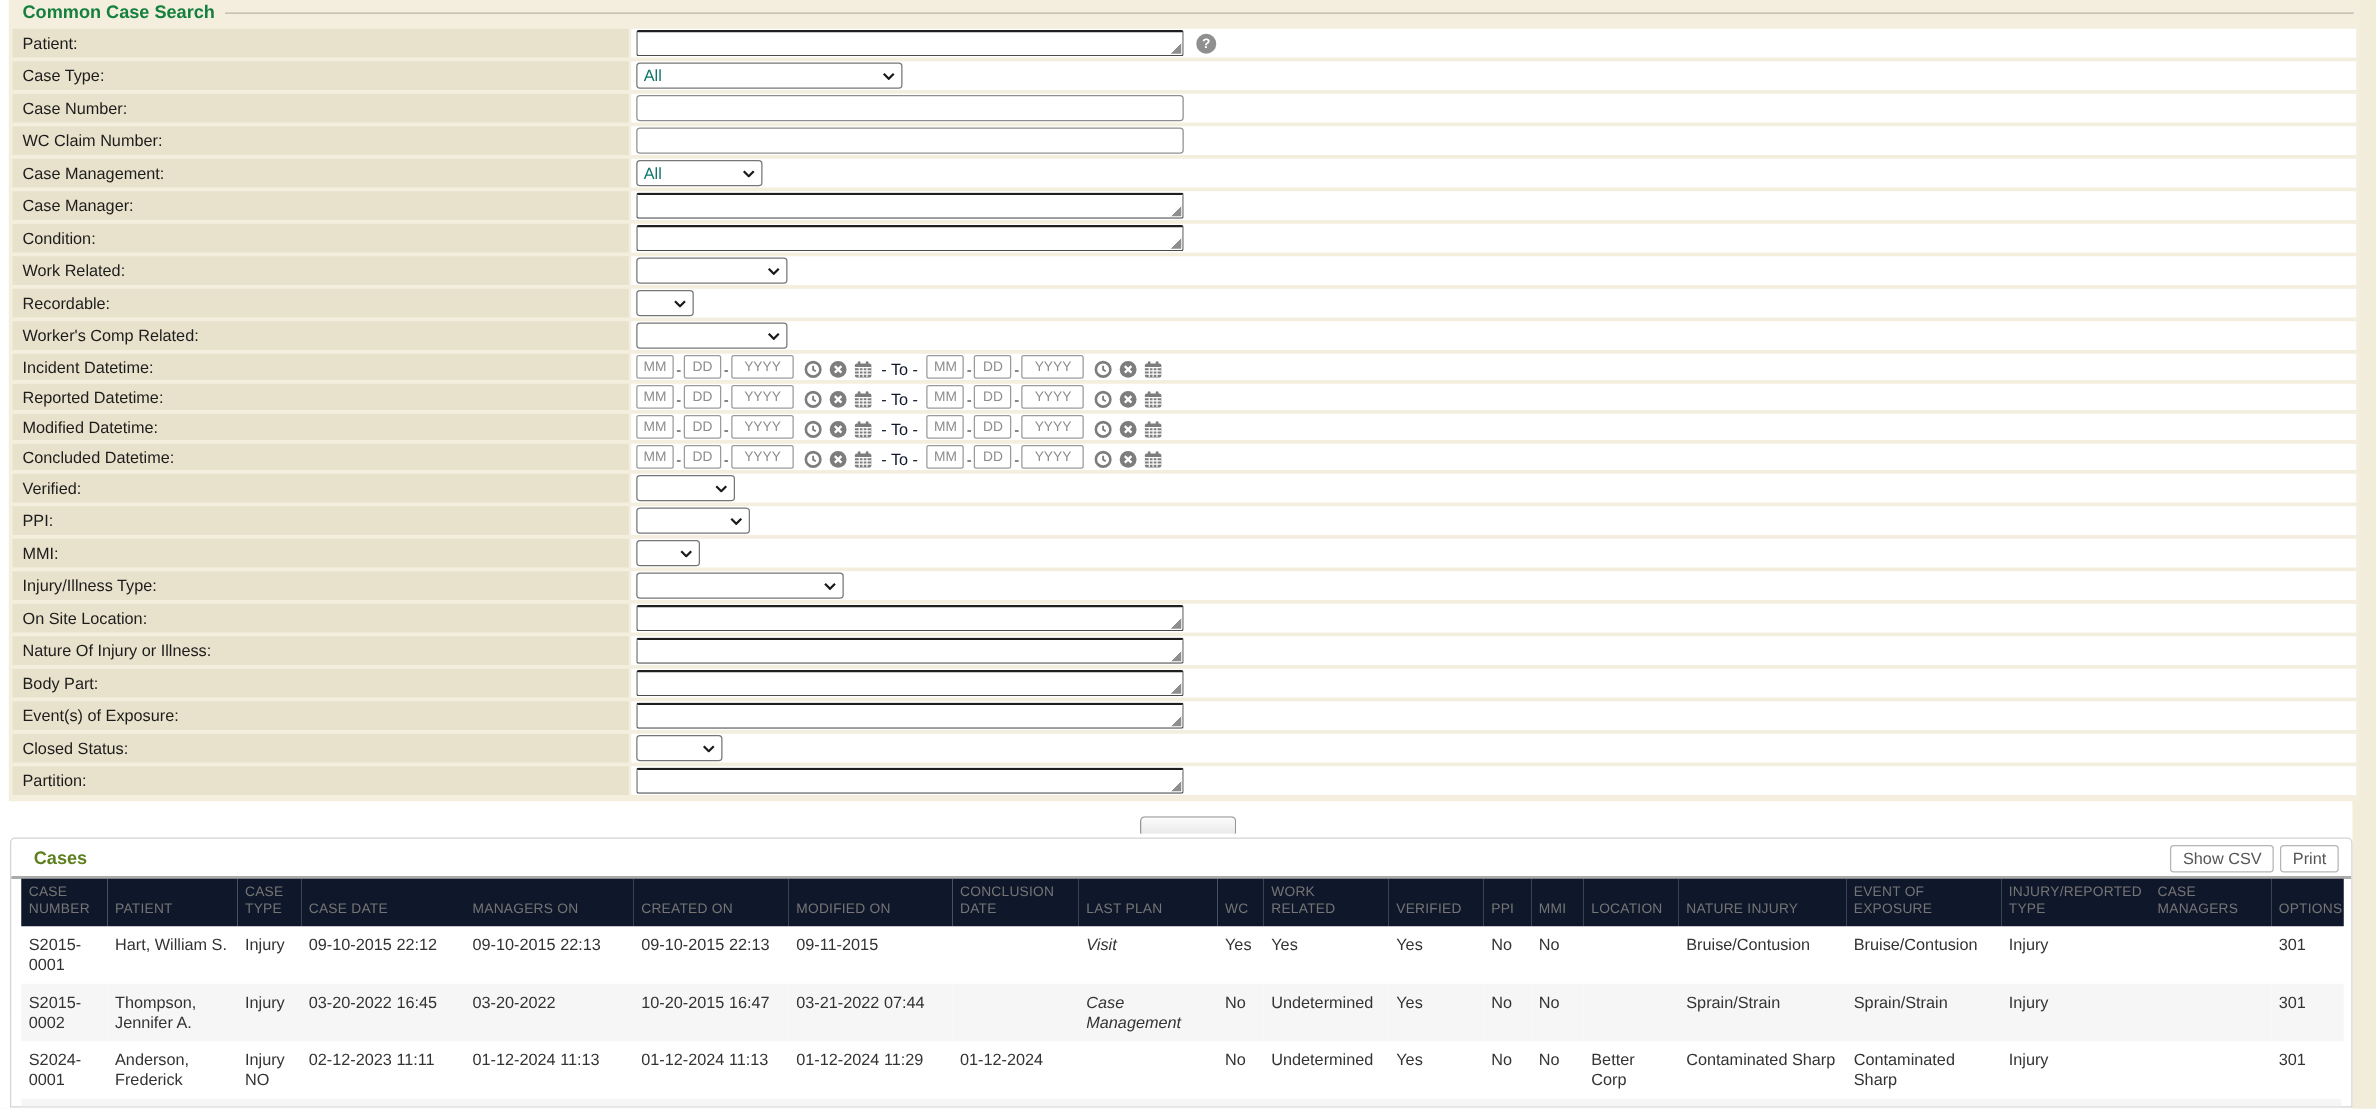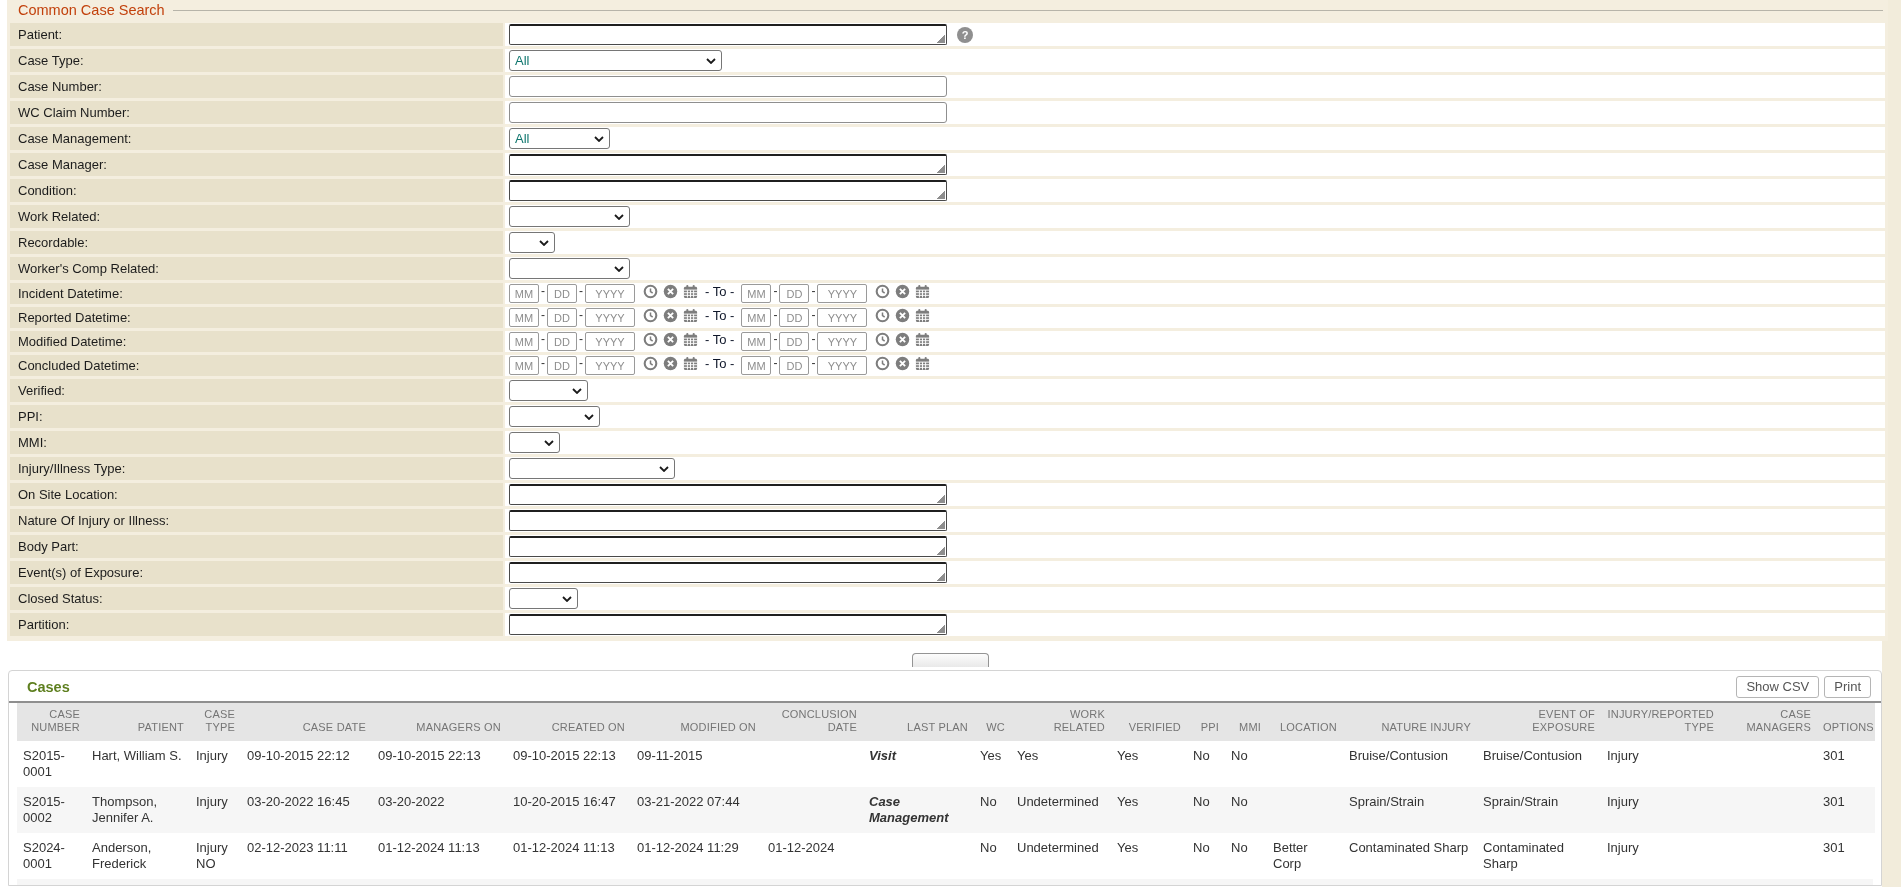--- a/index.html
+++ b/index.html
@@ -12,21 +12,21 @@
   }
   
   .right-strip { position:absolute; top:0; right:0; width:19px; height:887px; background:#f2ecdb; }
 
   
   .form-panel {
     position:absolute; left:7px; top:0; width:1881px;
     background:#f4eedf; padding:0 1px 2px 1px;
   }
   .legend-row { display:flex; align-items:center; height:20px; padding-left:10px; }
-  .legend-title { font-size:14.5px; font-weight:normal; color:#c2410c; white-space:nowrap; }
+  .legend-title { font-size:14.5px; font-weight:bold; color:#15803d; white-space:nowrap; }
   .legend-line { flex:1; border-top:1px solid #b7b4a9; margin-left:8px; margin-right:4px; }
 
   table.form { width:100%; border-collapse:separate; border-spacing:2px 3px; }
   td.lbl {
     width:493px; background:#e8e1cb; color:#1c1c1c; font-size:13px;
     padding:3px 4px 3px 8px; height:21px; vertical-align:middle; white-space:nowrap;
   }
   td.fld { background:#ffffff; padding:1px 4px; vertical-align:middle; }
 
   
@@ -50,21 +50,21 @@
   }
   
   .selwrap {
     position:relative; display:inline-block; height:21px; background:#fff;
     border:1px solid #767676; border-radius:3px; vertical-align:middle; cursor:default;
   }
   .selval { display:block; font-size:13px; color:#0f766e; padding:2px 18px 0 5px; white-space:nowrap; overflow:hidden; }
   .chev { position:absolute; right:5px; top:7px; }
 
   
-  .daterange { display:flex; align-items:flex-start; }
+  .daterange { display:flex; align-items:flex-end; }
   .dt {
     height:19px; border:1px solid #9a9a9a; border-radius:2px; background:#fff;
     font-family:"Liberation Sans", sans-serif; font-size:11px; text-align:center; padding:0;
   }
   .dt::placeholder { color:#8d8d8d; opacity:1; }
   .dt.mm, .dt.dd { width:30px; }
   .dt.yy { width:50px; }
   .dash { color:#333; font-size:12px; margin:0 2px; }
   .icn { display:inline-flex; margin-left:5px; cursor:pointer; line-height:0; }
   .icn.first { margin-left:8px; }
@@ -93,30 +93,30 @@
   .cases-title { font-size:14.5px; font-weight:bold; color:#5e7f1f; flex:1; }
   .btn {
     font-family:"Liberation Sans", sans-serif; font-size:13px; color:#555;
     background:#fff; border:1px solid #b5b5b5; border-radius:3px;
     padding:2px 9px; margin-left:5px; cursor:pointer; height:22px;
   }
   .divider { height:2px; border-top:1px solid #8f8f8f; border-bottom:1px solid #8f8f8f; }
 
   table.cases { border-collapse:collapse; table-layout:fixed; width:1858px; margin:0 8px; }
   table.cases th {
-    background:#e5e5e5; color:#757575; font-size:11px; font-weight:normal;
-    text-align:right; vertical-align:bottom; padding:5px 6px 7px 6px; line-height:13px;
+    background:#0f172a; color:#757575; font-size:11px; font-weight:normal;
+    text-align:left; vertical-align:bottom; padding:5px 6px 7px 6px; line-height:13px;
     letter-spacing:0.2px;
   }
   table.cases td {
     font-size:13px; color:#333; vertical-align:top; padding:7px 6px; line-height:16px;
     overflow:visible; word-wrap:normal;
   }
   tr.r-alt td { background:#f6f6f6; }
-  td.italic { font-style:italic;font-weight:bold; }
+  td.italic { font-style:italic; }
   .row-stub { height:8px; background:#f6f6f6; margin:0 8px; }
 </style>
 </head>
 <body>
 
 <div class="right-strip"></div>
 
 <div class="form-panel">
   <div class="legend-row">
     <span class="legend-title">Common Case Search</span>

